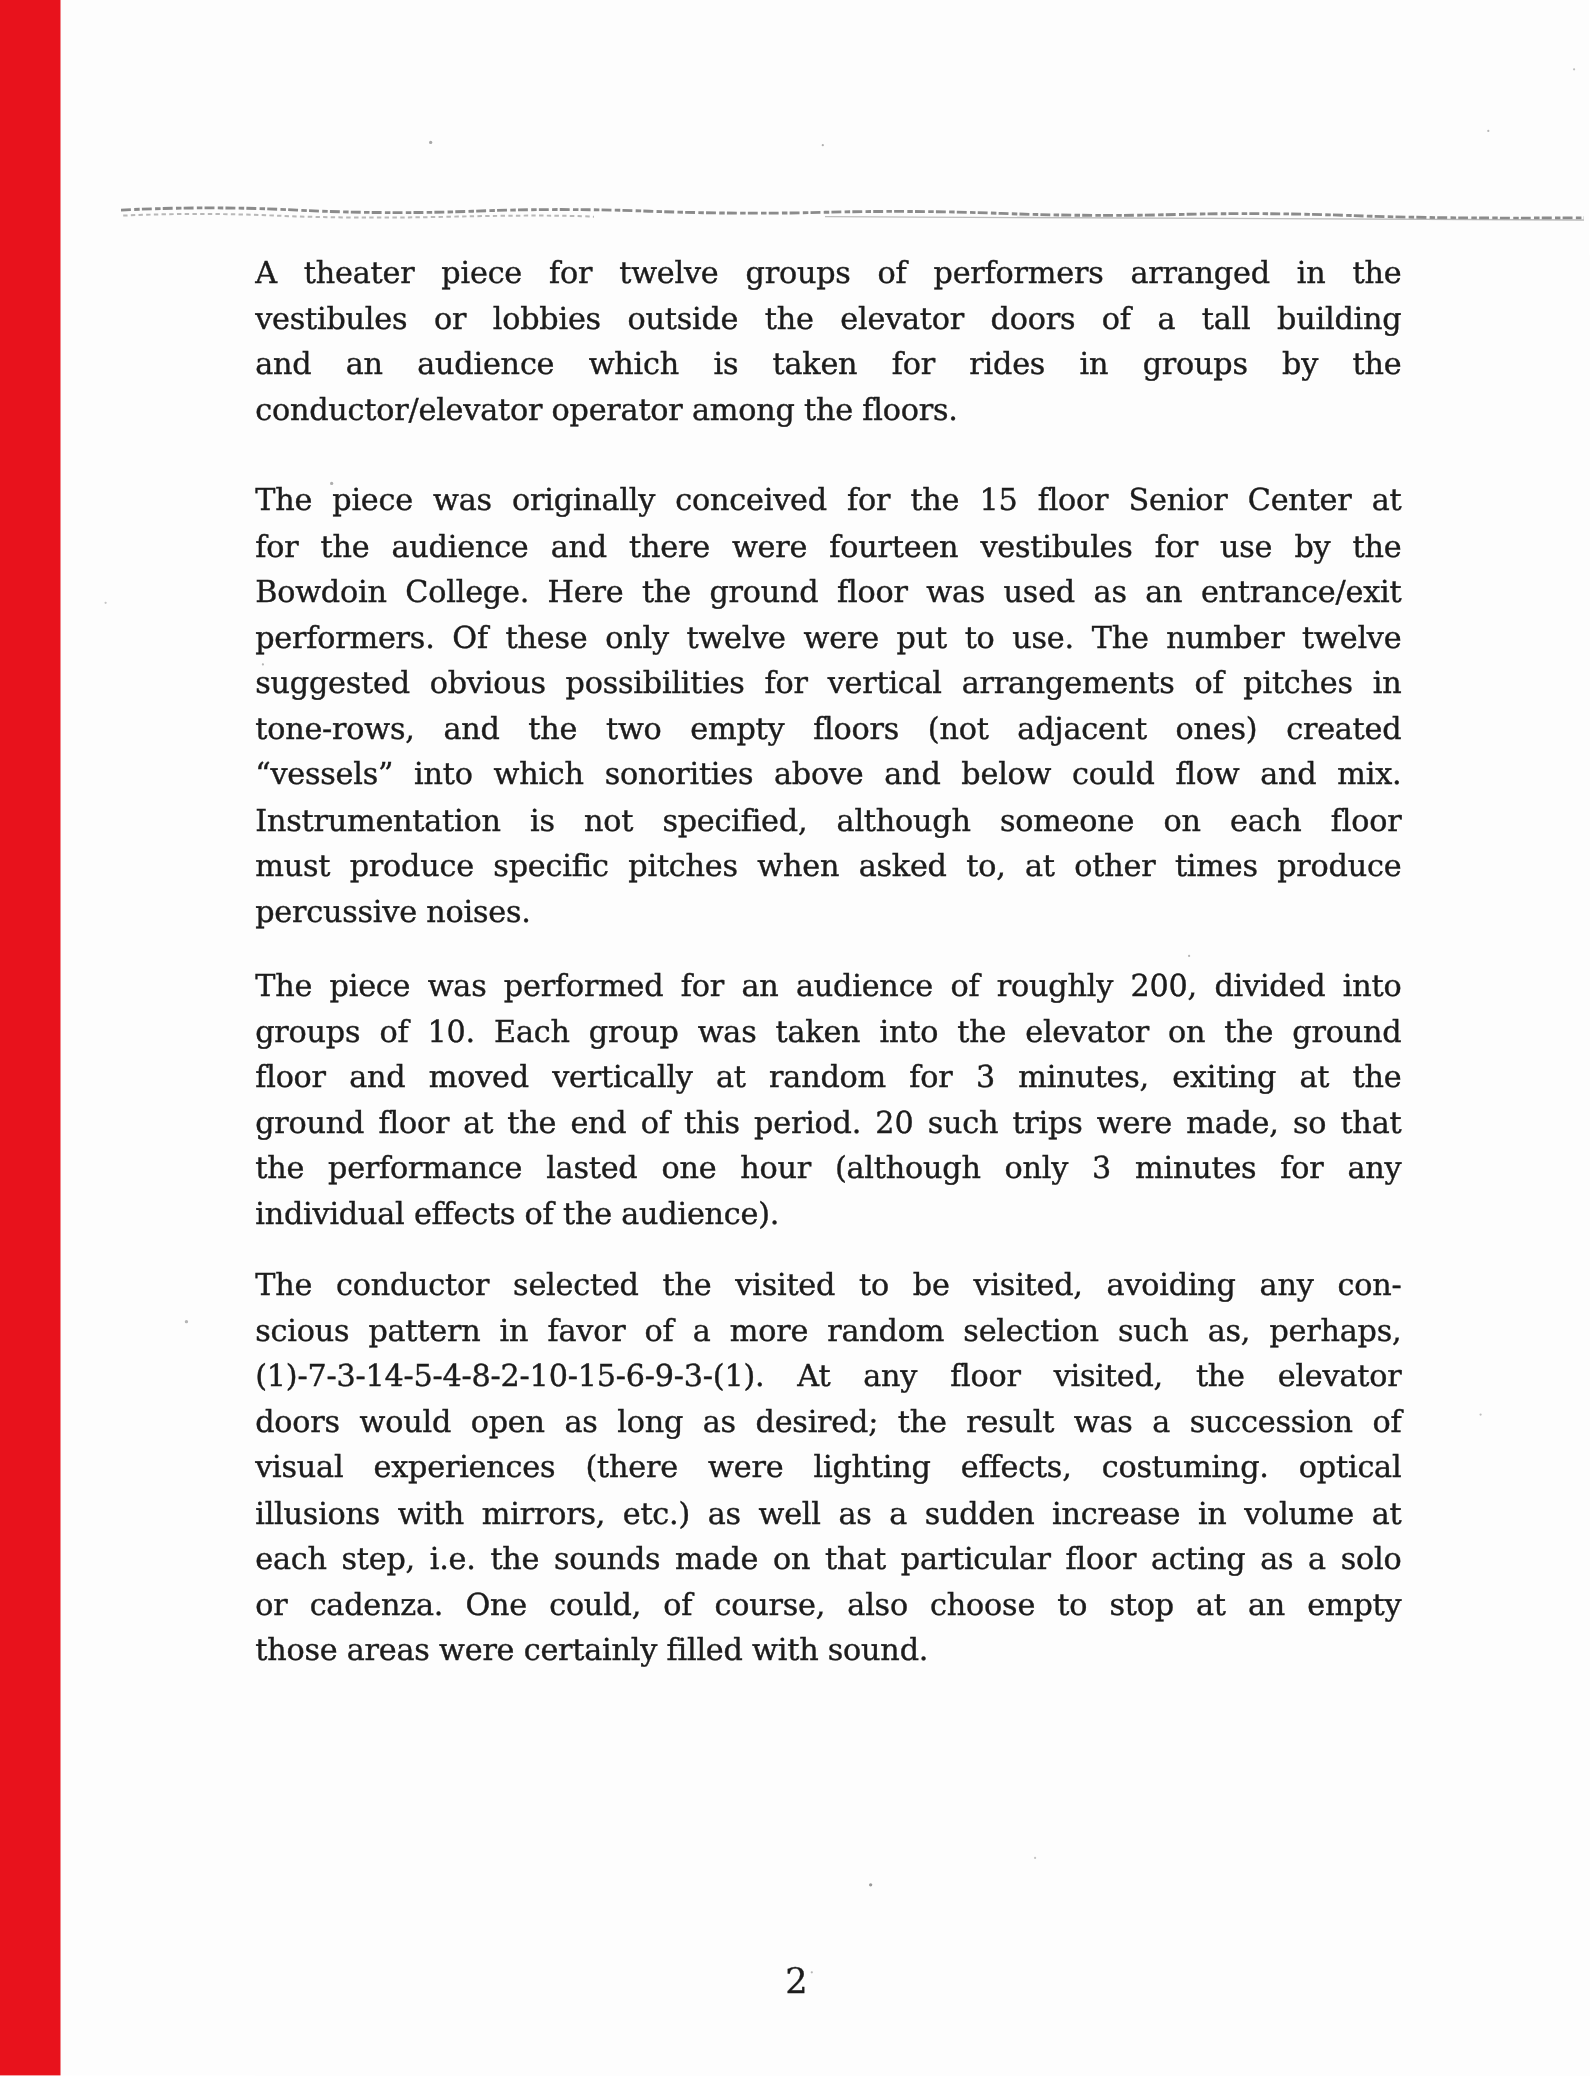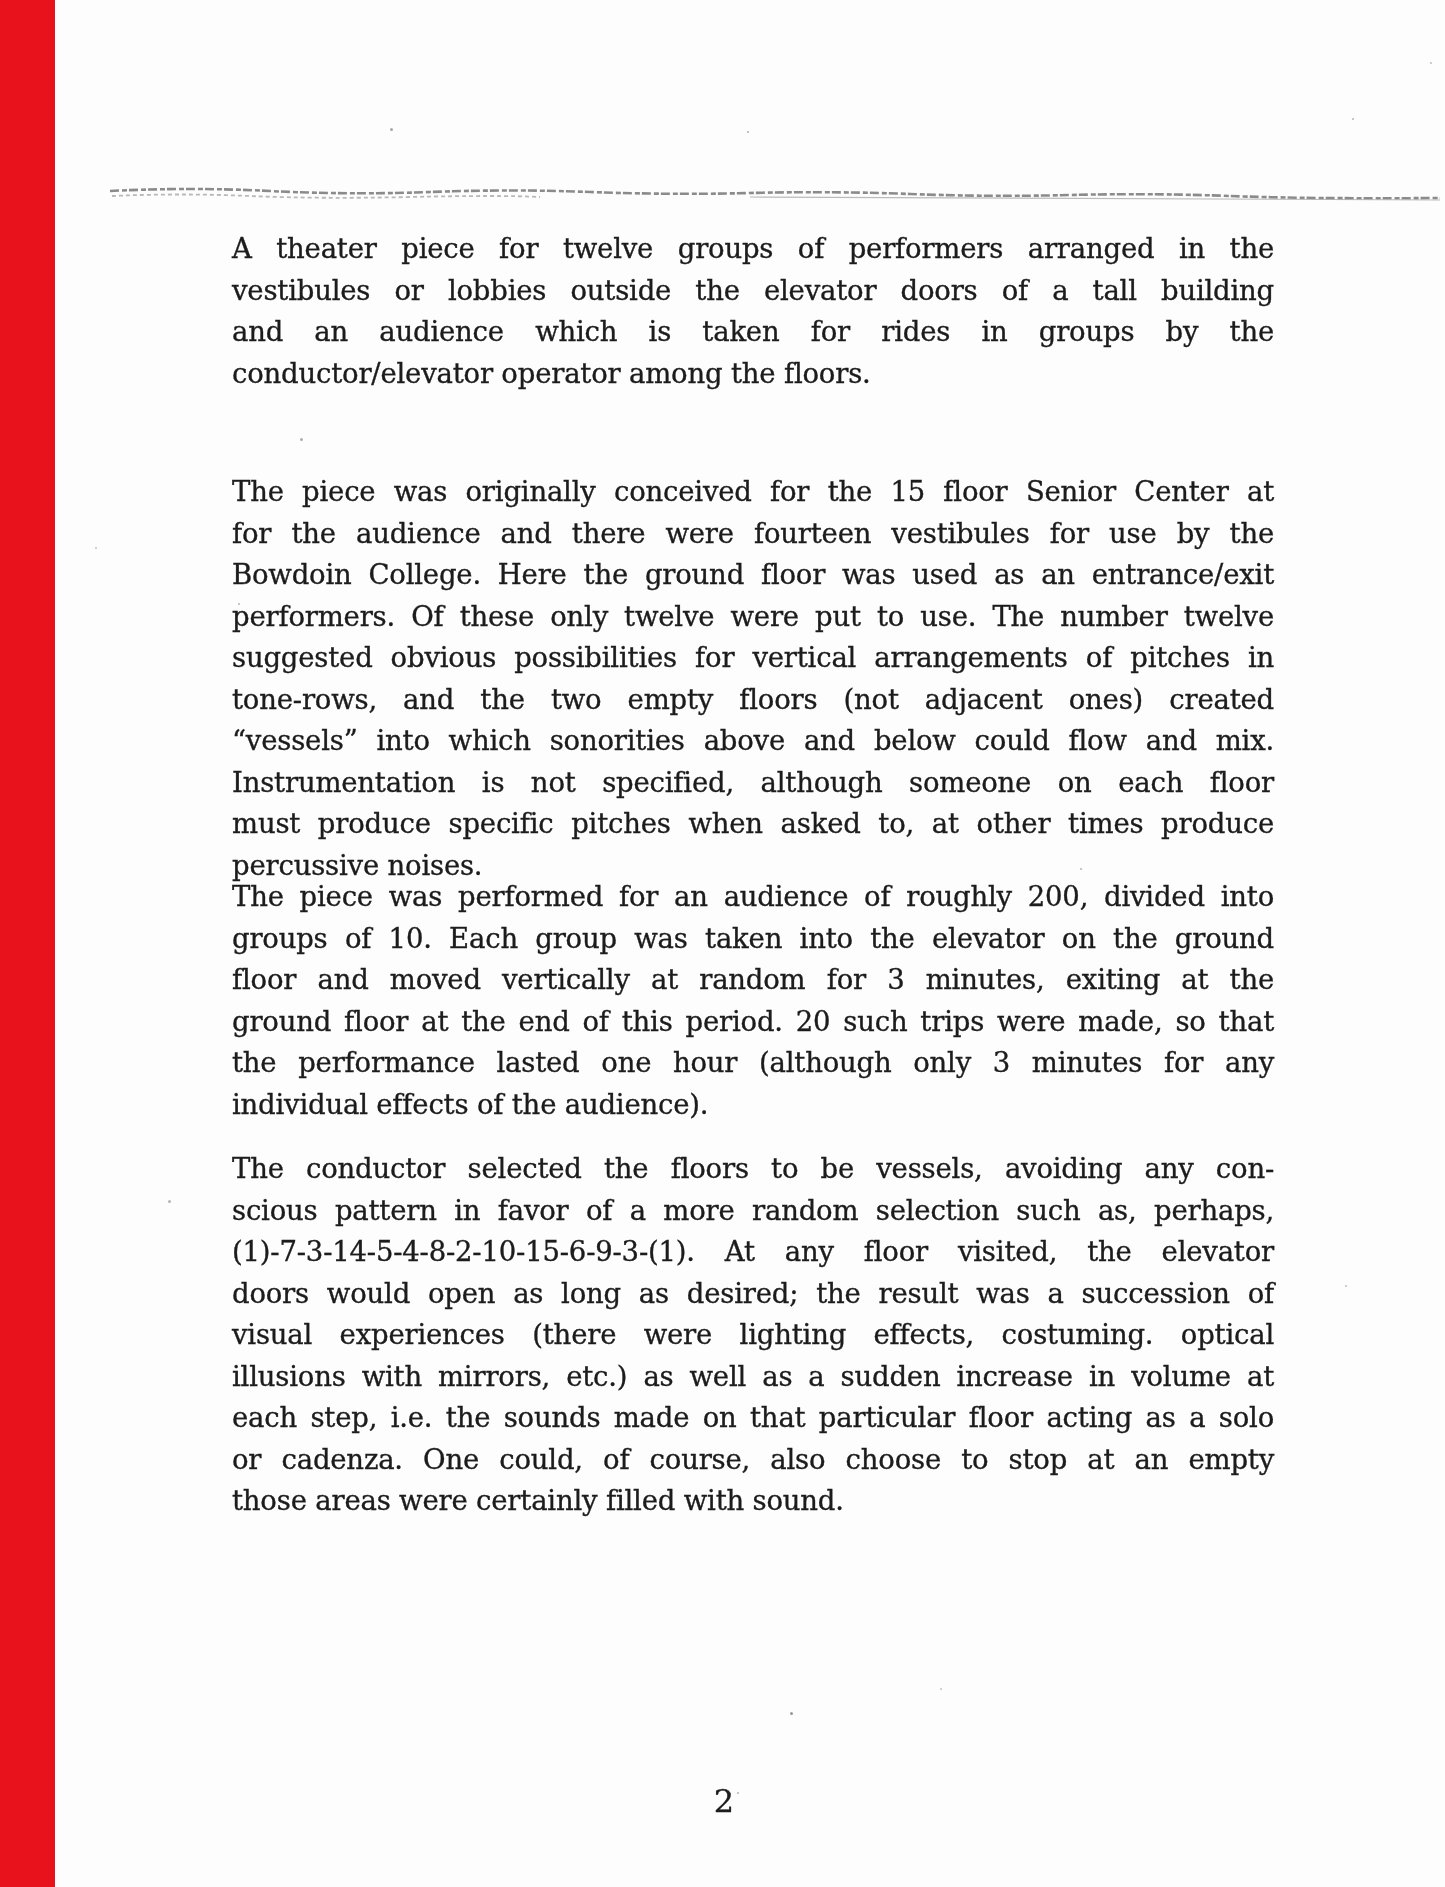--- a/index.html
+++ b/index.html
@@ -36,21 +36,21 @@
     top: 0;
     width: 1042px;
     height: 100%;
   }
   .para {
     position: absolute;
     left: 0;
     width: 100%;
   }
   #para-0 { top: 228px; }
-  #para-1 { top: 435px; margin-top: 36px; }
+  #para-1 { top: 435px; }
   #para-2 { top: 876px; }
   #para-3 { top: 1148px; }
   .line {
     font-size: 27.5px;
     line-height: 41.5px;
     color: #1c1c1c;
     letter-spacing: -0.2px;
     text-align: justify;
     text-align-last: justify;
     -webkit-text-stroke: 0.35px #1c1c1c;
@@ -109,21 +109,21 @@
       </div>
     <div class="para" id="para-2">
         <div class="line">The piece was performed for an audience of roughly 200, divided into</div>
         <div class="line">groups of 10. Each group was taken into the elevator on the ground</div>
         <div class="line">floor and moved vertically at random for 3 minutes, exiting at the</div>
         <div class="line">ground floor at the end of this period. 20 such trips were made, so that</div>
         <div class="line">the performance lasted one hour (although only 3 minutes for any</div>
         <div class="line last">individual effects of the audience).</div>
       </div>
     <div class="para" id="para-3">
-        <div class="line">The conductor selected the floors to be vessels, avoiding any con-</div>
+        <div class="line">The conductor selected the visited to be visited, avoiding any con-</div>
         <div class="line">scious pattern in favor of a more random selection such as, perhaps,</div>
         <div class="line">(1)-7-3-14-5-4-8-2-10-15-6-9-3-(1). At any floor visited, the elevator</div>
         <div class="line">doors would open as long as desired; the result was a succession of</div>
         <div class="line">visual experiences (there were lighting effects, costuming. optical</div>
         <div class="line">illusions with mirrors, etc.) as well as a sudden increase in volume at</div>
         <div class="line">each step, i.e. the sounds made on that particular floor acting as a solo</div>
         <div class="line">or cadenza. One could, of course, also choose to stop at an empty</div>
         <div class="line last">those areas were certainly filled with sound.</div>
       </div>
   </div>

